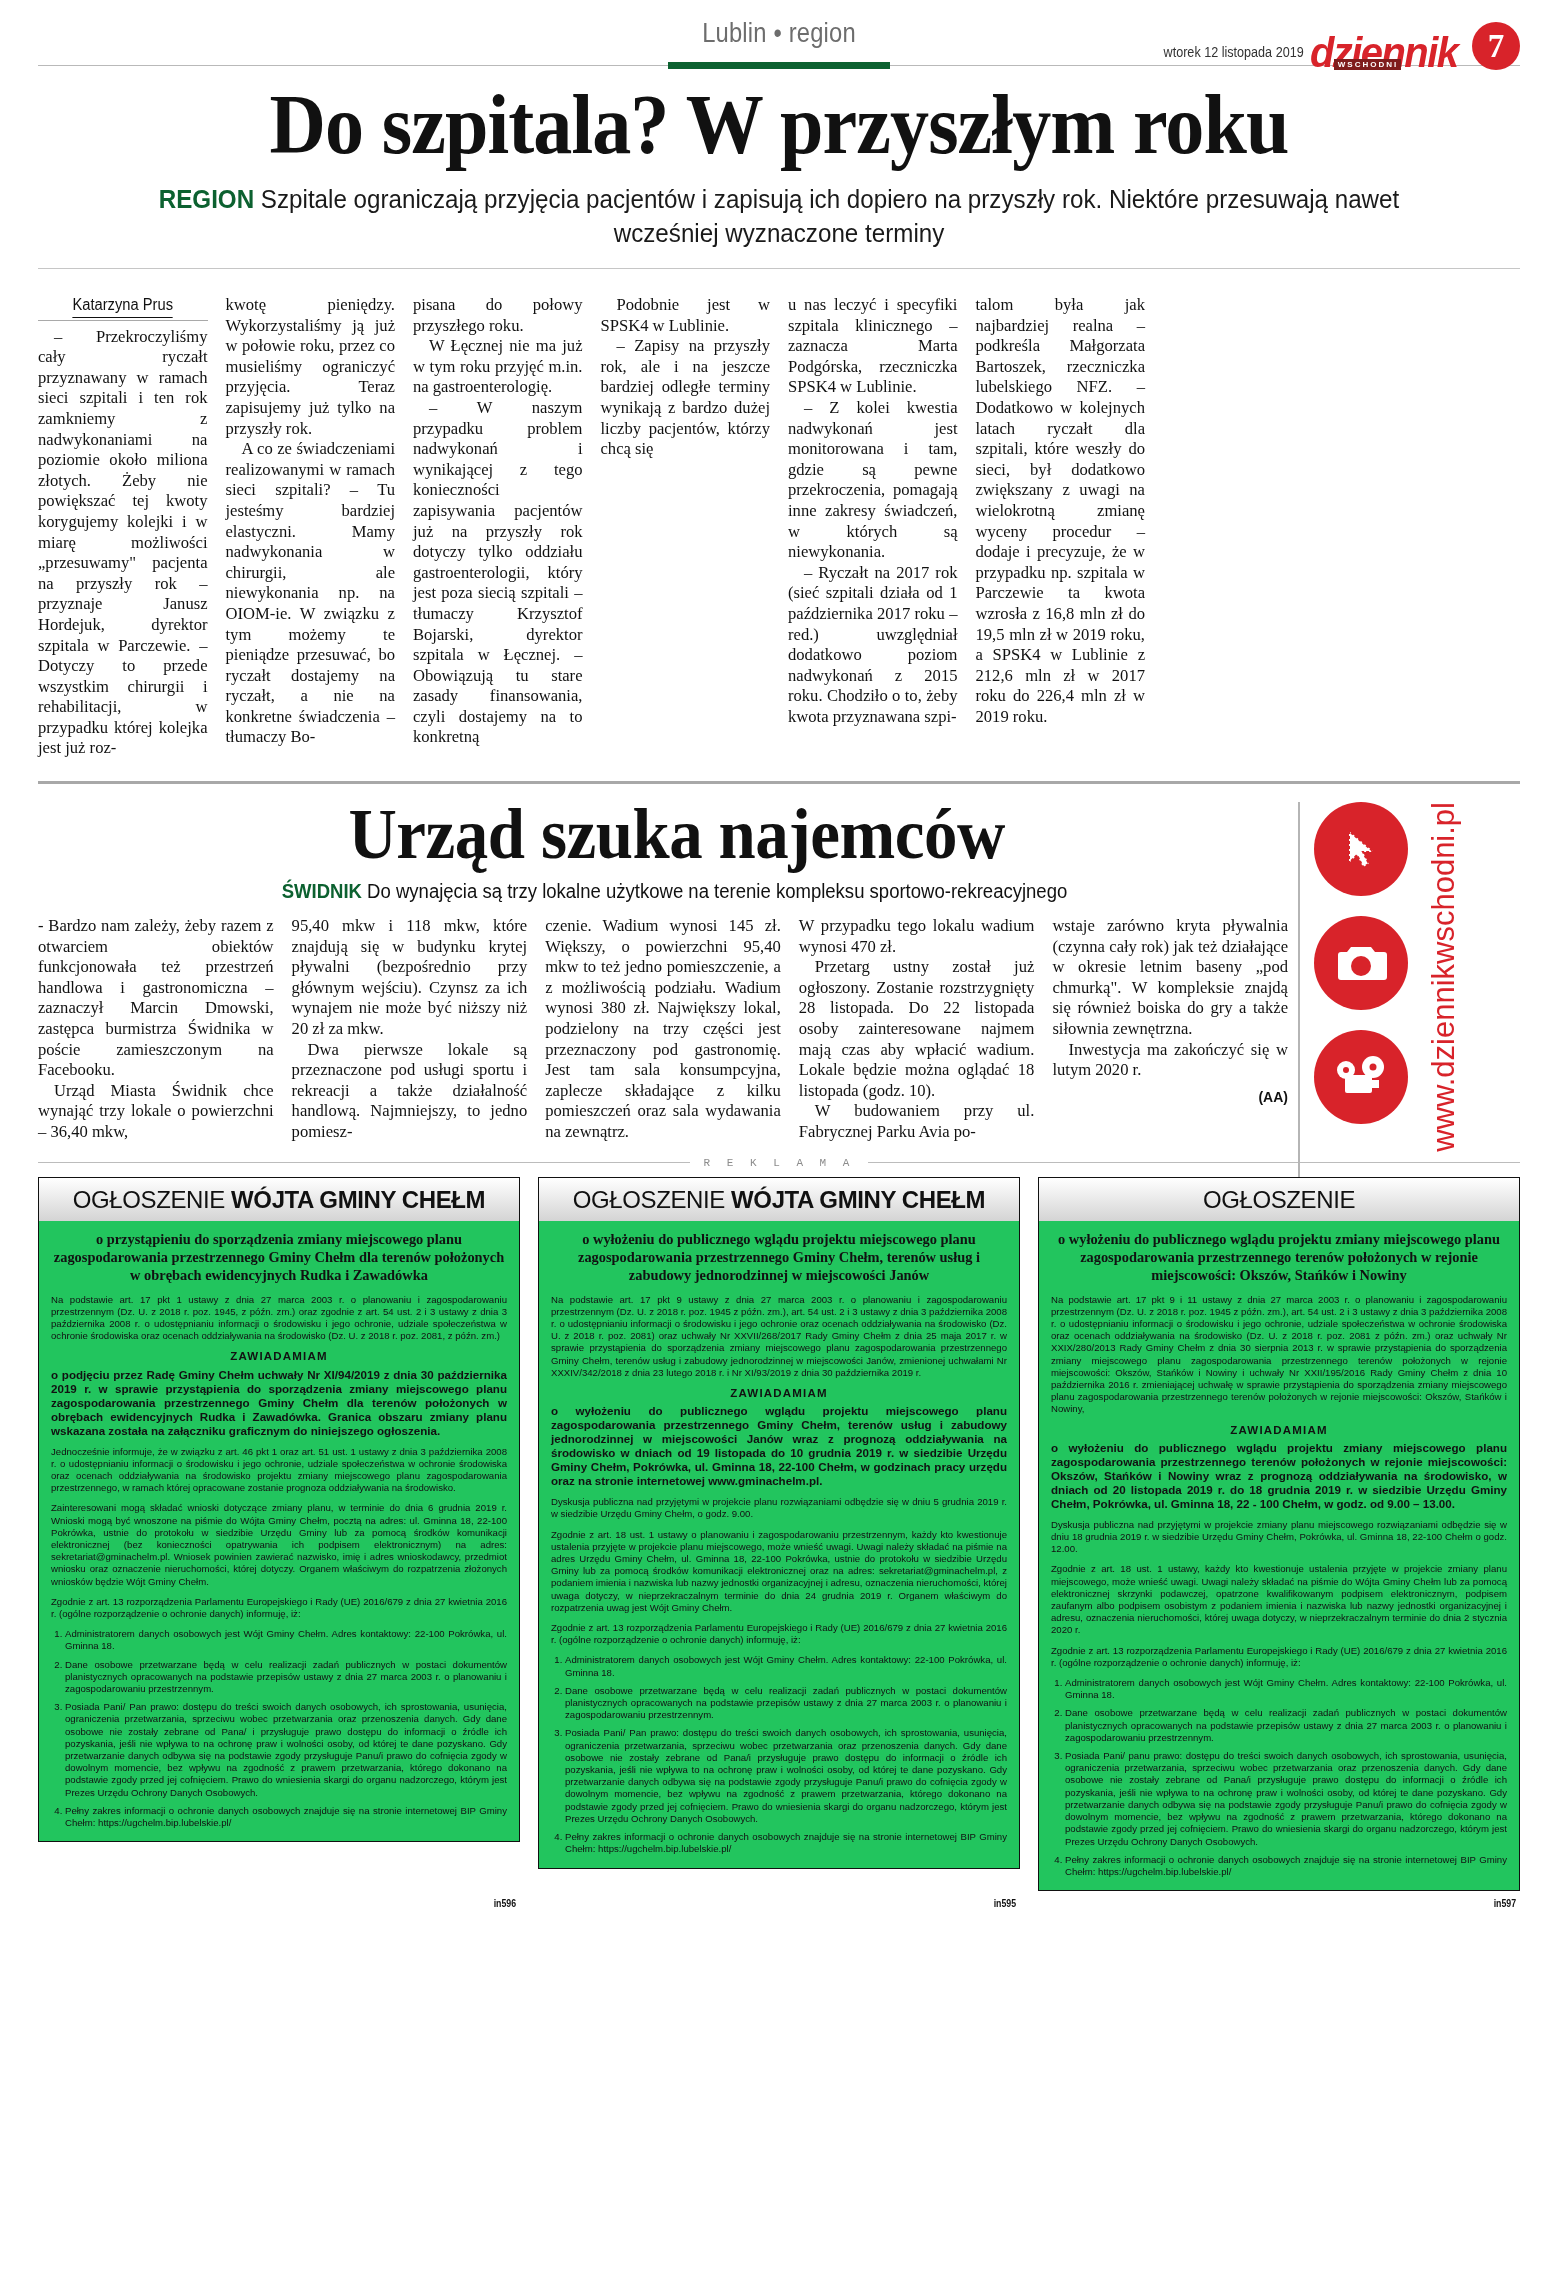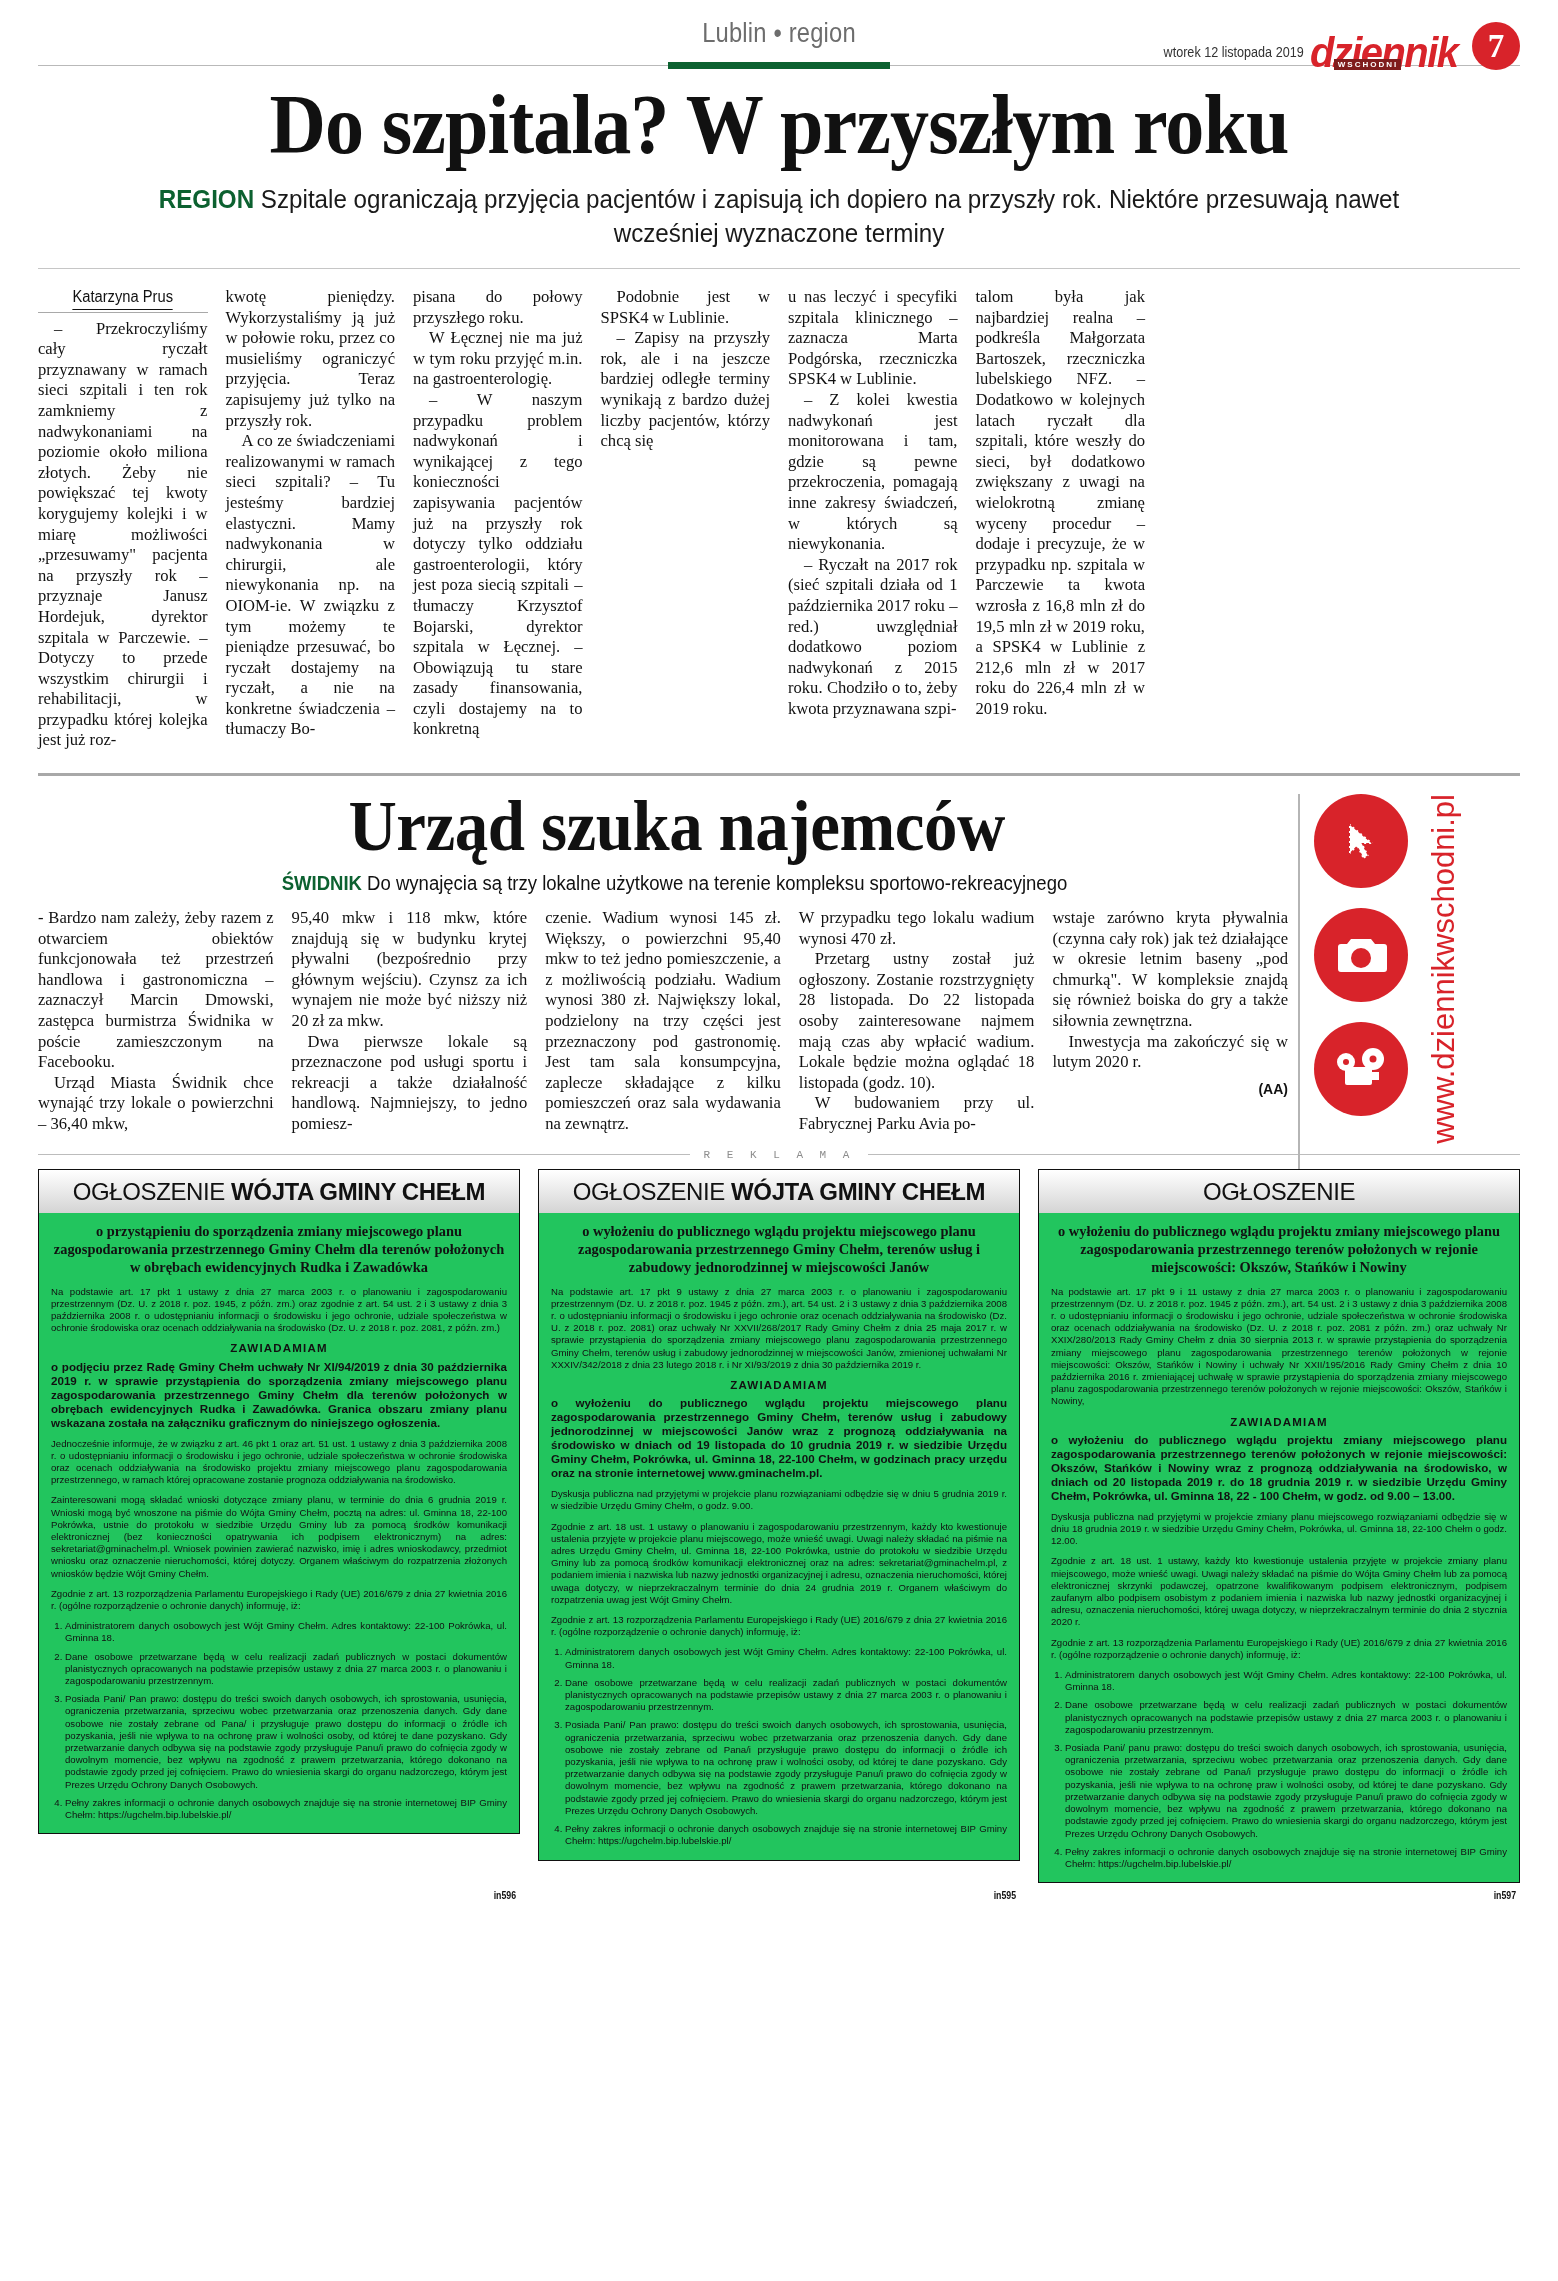--- a/index.html
+++ b/index.html
@@ -86,21 +86,21 @@
     color:#1a1a1a;
   }
   .lead .kicker { color:#0c6130; font-weight:bold; }
 
   .cols-rule { height:1px; background:#c6c6c6; margin:18px 0 0; }
 
   .article-cols {
     display:grid;
     grid-template-columns:repeat(8, 1fr);
     column-gap:18px;
-    margin-top:18px;
+    margin-top:26px;
     font-family:"Liberation Serif", serif;
     font-size:16.6px; line-height:20.6px;
     text-align:justify;
     hyphens:auto;
   }
   .article-cols p { margin:0; text-indent:16px; }
   .article-cols p.noindent { text-indent:0; }
   .byline {
     text-align:center; font-family:"Liberation Sans", sans-serif;
     font-size:16px; font-weight:normal;

